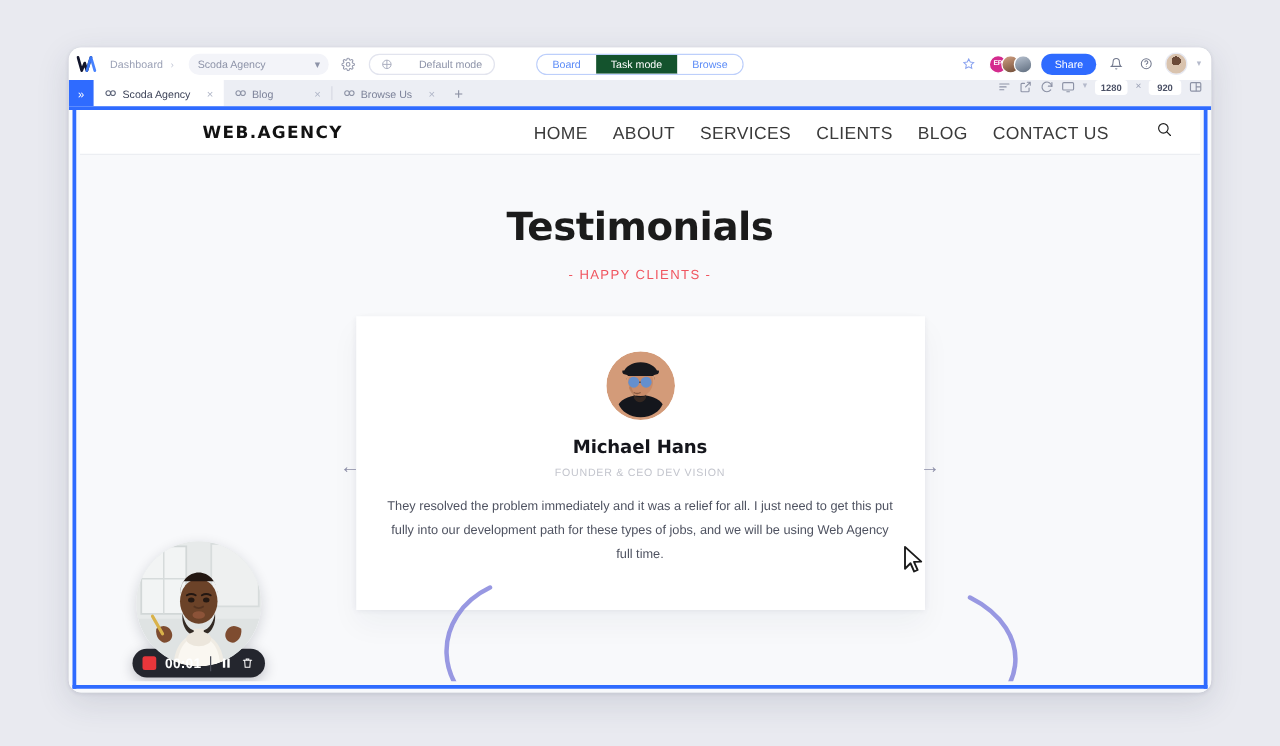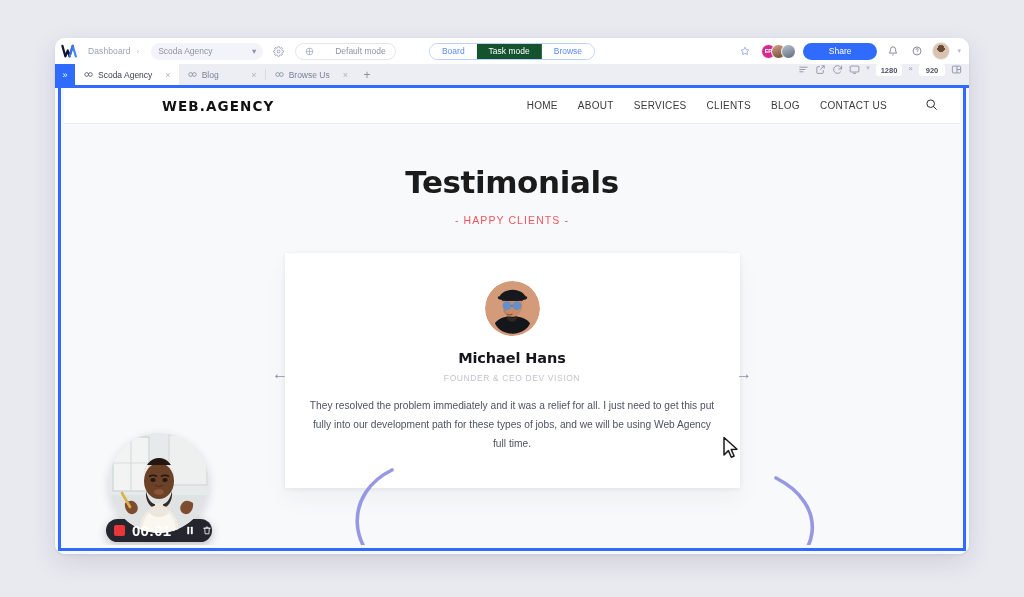--- a/index.html
+++ b/index.html
@@ -80,21 +80,21 @@
     width: 15px; height: 15px; border-radius: 50%;
     border: 1.5px solid #fff; margin-left: -5px;
     background-size: cover; overflow: hidden;
     display:flex;align-items:center;justify-content:center;
     font-size: 5.5px; color:#fff; font-weight:700; letter-spacing:-.2px;
   }
   .av:first-child { margin-left: 0; }
   .share-btn {
     background: #2f6bff; color: #fff;
     font-size: 8.5px; border-radius: 9px;
-    height: 17px; padding: 0 26px;
+    height: 17px; padding: 0 11px;
     display: flex; align-items: center; border: none;
   }
   .profile-av {
     width: 18px; height: 18px; border-radius: 50%;
     border: 1.5px solid #e7e9f2; overflow: hidden;
   }
 
   
   .tabbar {
     height: 21px; background: #eceef4;
@@ -160,21 +160,21 @@
   .site-logo {
     font-size: 13.5px; font-weight: 700; color: #121212;
     letter-spacing: 1.1px;
     font-family: "DejaVu Sans", sans-serif;
     text-align: center;
   }
   .site-nav {
     margin-left: auto; display: flex; align-items: center; gap: 20px;
   }
   .site-nav a {
-    font-size: 10px; color: #3a3a3a; text-decoration: none;
+    font-size: 14px; color: #3a3a3a; text-decoration: none;
     letter-spacing: .3px; white-space: nowrap;
   }
   .search-ico { margin-left: 18px; }
 
   
   .hero { text-align: center; padding-top: 40px; }
   .hero h1 {
     font-size: 31px; font-weight: 700; color: #1b1b1b;
     letter-spacing: -.4px;
     font-family: "DejaVu Sans", sans-serif;
@@ -246,21 +246,21 @@
   }
   .rec-bar {
     margin-top: -14px;
     height: 23px; border-radius: 12px;
     background: #24262e;
     display: flex; align-items: center;
     padding: 0 8px; gap: 7px;
     box-shadow: 0 3px 10px rgba(20,24,45,0.25);
   }
   .rec-stop { width: 11px; height: 11px; background: #e8363b; border-radius: 2px; flex:0 0 auto;}
-  .rec-time { font-size: 15px; color: #fff; font-weight: 600; letter-spacing:.2px; }
+  .rec-time { font-size: 11px; color: #fff; font-weight: 600; letter-spacing:.2px; }
   .rec-div { width: 1px; height: 12px; background: #4a4d58; }
   .rec-ico { display: flex; align-items: center; justify-content: center; }
 </style>
 </head>
 <body>
 
 <div class="app-window">
 
   <div class="topbar">
 

